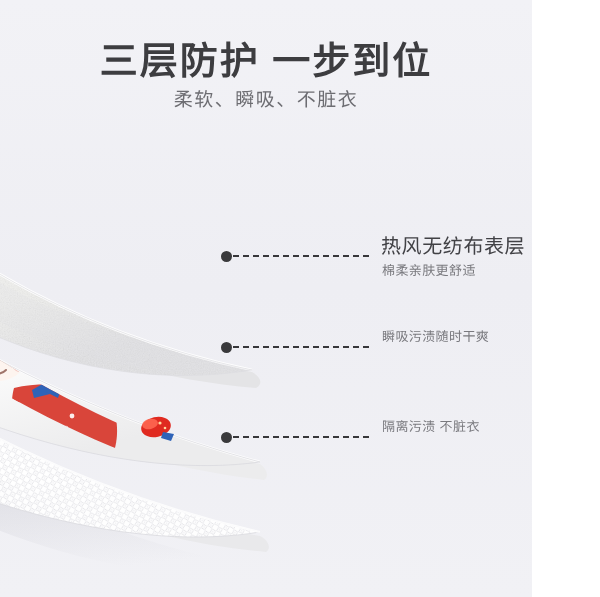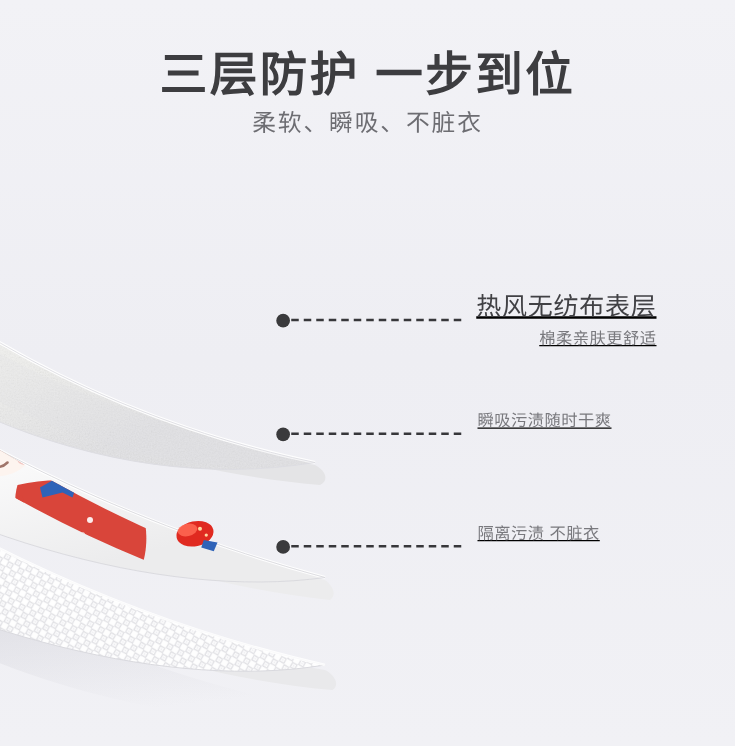--- a/index.html
+++ b/index.html
@@ -3,21 +3,21 @@
 <meta charset="utf-8">
 <title>三层防护 一步到位</title>
 <style>
   html, body {
     margin: 0;
     padding: 0;
     background: #ffffff;
   }
   #stage {
     position: relative;
-    width: 588px;
+    width: 532px;
     height: 597px;
     overflow: hidden;
     background: #86efac;
     font-family: "Liberation Sans", "DejaVu Sans", sans-serif;
     -webkit-font-smoothing: antialiased;
   }
 
   
   .bg-wash {
     position: absolute;
@@ -85,38 +85,36 @@
     position: absolute;
     left: 12px;
     top: -1px;
     height: 0;
     border-top: 2px dashed #37373a;
   }
   .callout .txt {
     position: absolute;
     top: -22px;
     white-space: nowrap;
-    text-decoration: underline;
   }
   .callout .lbl {
     font-size: 20px;
     line-height: 25px;
     color: #414145;
     font-weight: 500;
     letter-spacing: 0.6px;
     margin: 0;
   }
   .callout .sub {
     font-size: 13px;
     line-height: 18px;
     color: #79797e;
     letter-spacing: 0.4px;
     margin: 3px 0 0 1px;
     font-weight: 400;
-    text-align: right;
   }
 
   
   #callout-0 { left: 221px; top: 256px; }
   #callout-0 .dash { width: 136px; }
   #callout-0 .txt  { left: 160px; }
 
   #callout-1 { left: 221px; top: 347px; }
   #callout-1 .dash { width: 136px; }
   #callout-1 .txt  { left: 160px; }

